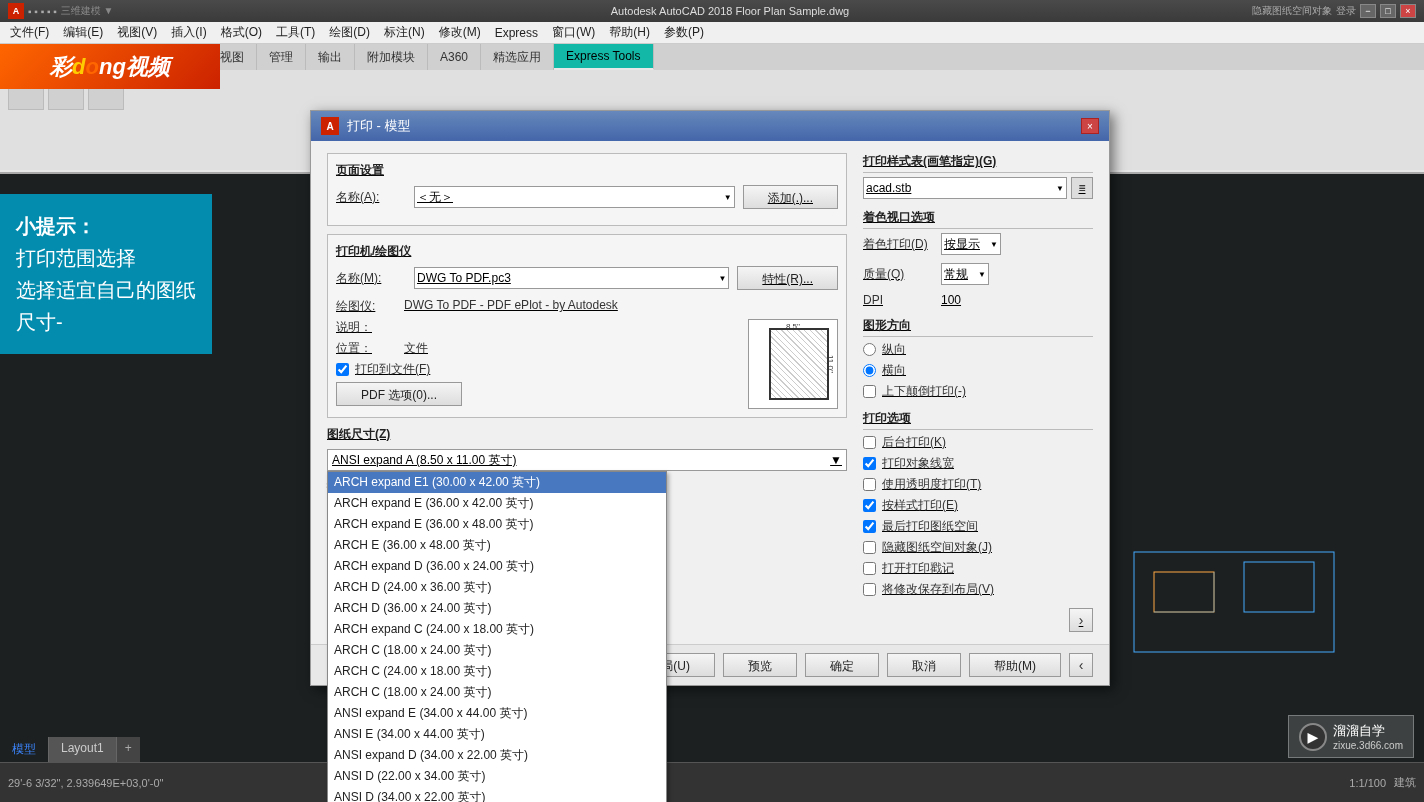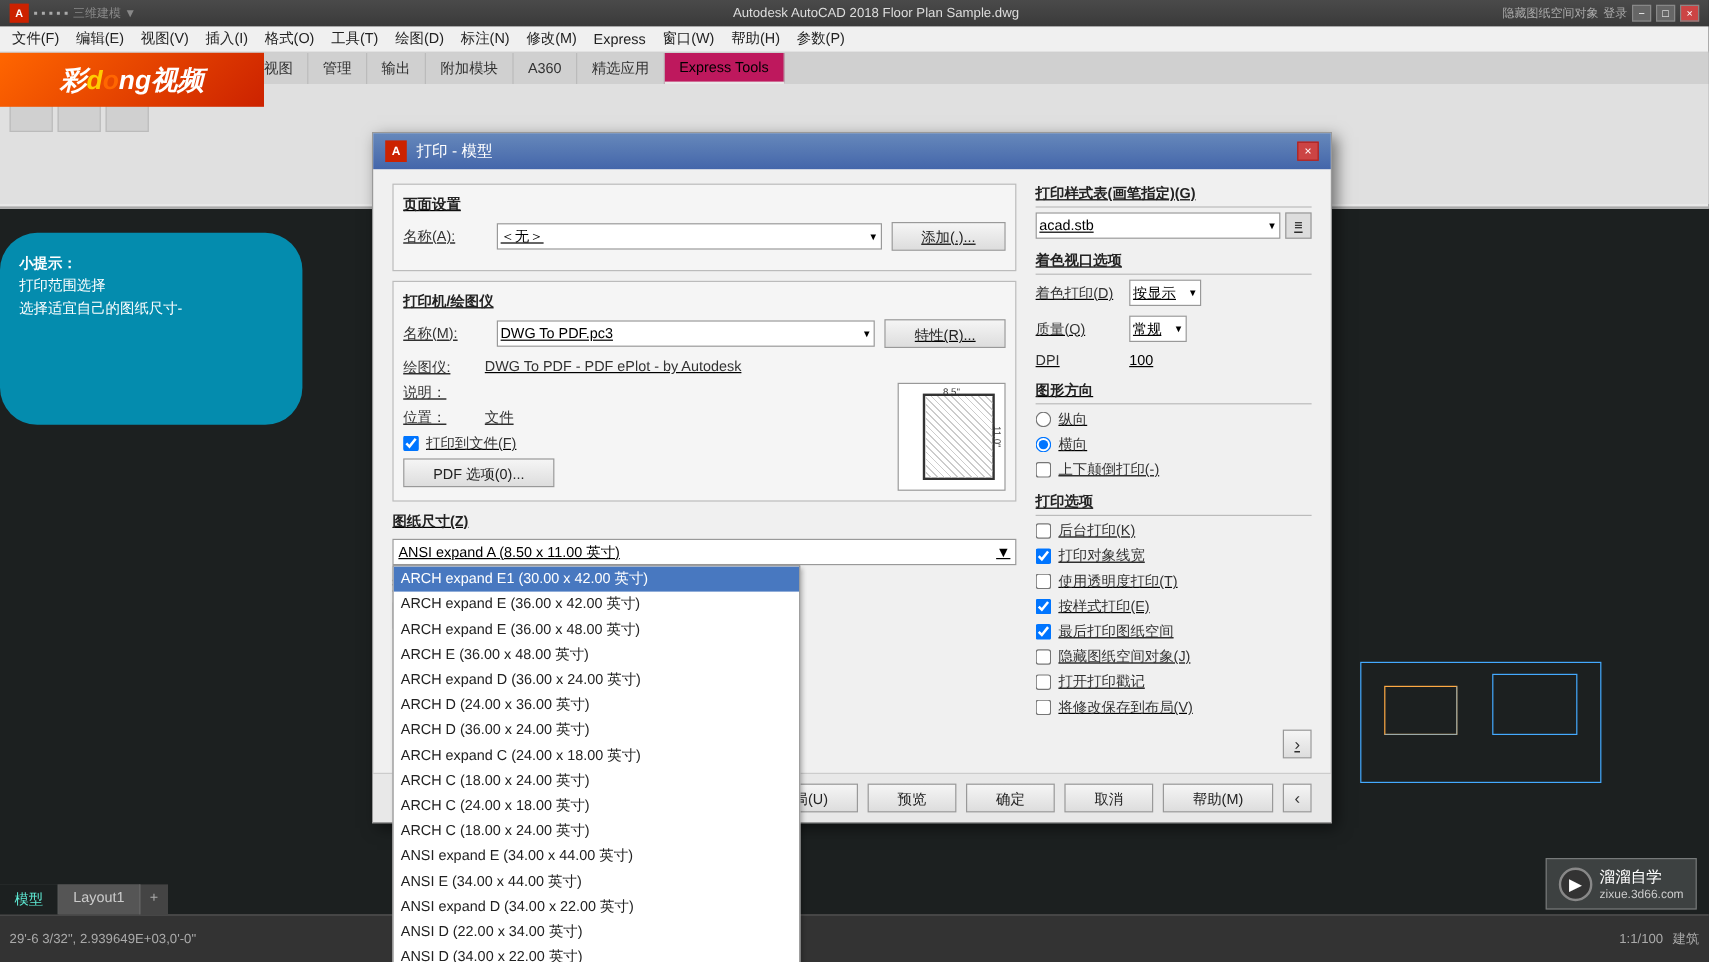--- a/index.html
+++ b/index.html
@@ -92,21 +92,21 @@
     .ribbon-tab {
       padding: 4px 12px;
       font-size: 12px;
       cursor: pointer;
       border-right: 1px solid #bbb;
       color: #333;
       display: flex;
       align-items: center;
     }
     .ribbon-tab.active {
-      background: #be185d;
+      background: #14b8a6;
       border-bottom: 2px solid #e8e8e8;
       color: #000;
     }
     .ribbon-tab-express {
       background: #c8d8e8;
     }
 
     
     .logo-area {
       position: absolute;
@@ -158,29 +158,28 @@
       font-size: 11px;
       gap: 8px;
       border-top: 1px solid #555;
     }
 
     
     .hint-box {
       position: absolute;
       top: 194px;
       left: 0;
-      width: 252px;
+      width: 212px;
       min-height: 160px;
       background: rgba(0, 160, 200, 0.85);
       color: #fff;
-      font-size: 12px;
+      font-size: 20px;
       padding: 16px;
       line-height: 1.6;
       z-index: 8;
-      border-radius: 31px;
     }
 
     
     .brand-watermark {
       position: absolute;
       bottom: 44px;
       right: 10px;
       background: rgba(255,255,255,0.15);
       border: 1px solid rgba(255,255,255,0.3);
       padding: 6px 10px;
@@ -545,21 +544,21 @@
     .model-tab {
       padding: 4px 12px;
       font-size: 12px;
       color: #ccc;
       border-right: 1px solid #666;
       cursor: pointer;
       background: #555;
     }
     .model-tab.active {
       background: #1c2020;
-      color: #5eead4;
+      color: #3b82f6;
     }
     .model-tab-add {
       padding: 4px 8px;
       color: #aaa;
       cursor: pointer;
     }
   </style>
 </head>
 <body>
 

